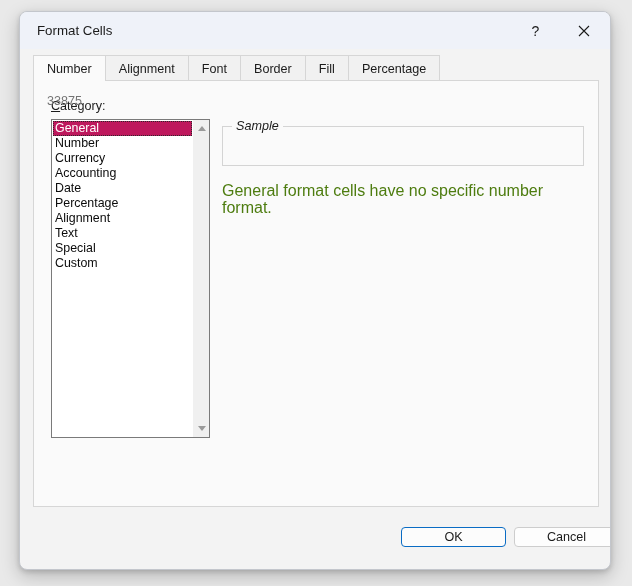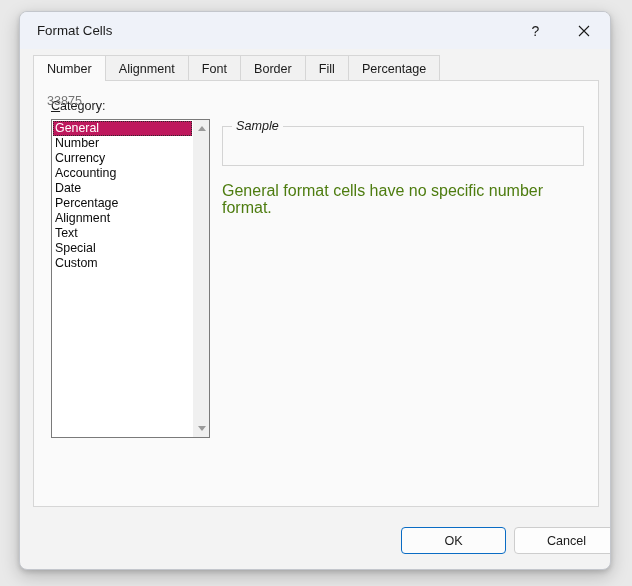--- a/index.html
+++ b/index.html
@@ -255,21 +255,21 @@
   #footer {
     position: absolute;
     left: 0;
     bottom: 0;
     width: 100%;
     height: 64px;
   }
   .dlg-button {
     position: absolute;
     top: 22px;
-    height: 27px;
+    height: 20px;
     background: #fdfdfd;
     border: 1px solid #cdcdcd;
     border-radius: 4px;
     font-family: "Liberation Sans", sans-serif;
     font-size: 12.6px;
     color: #1b1b1b;
     cursor: default;
     padding: 0;
     box-sizing: border-box;
     text-align: center;

